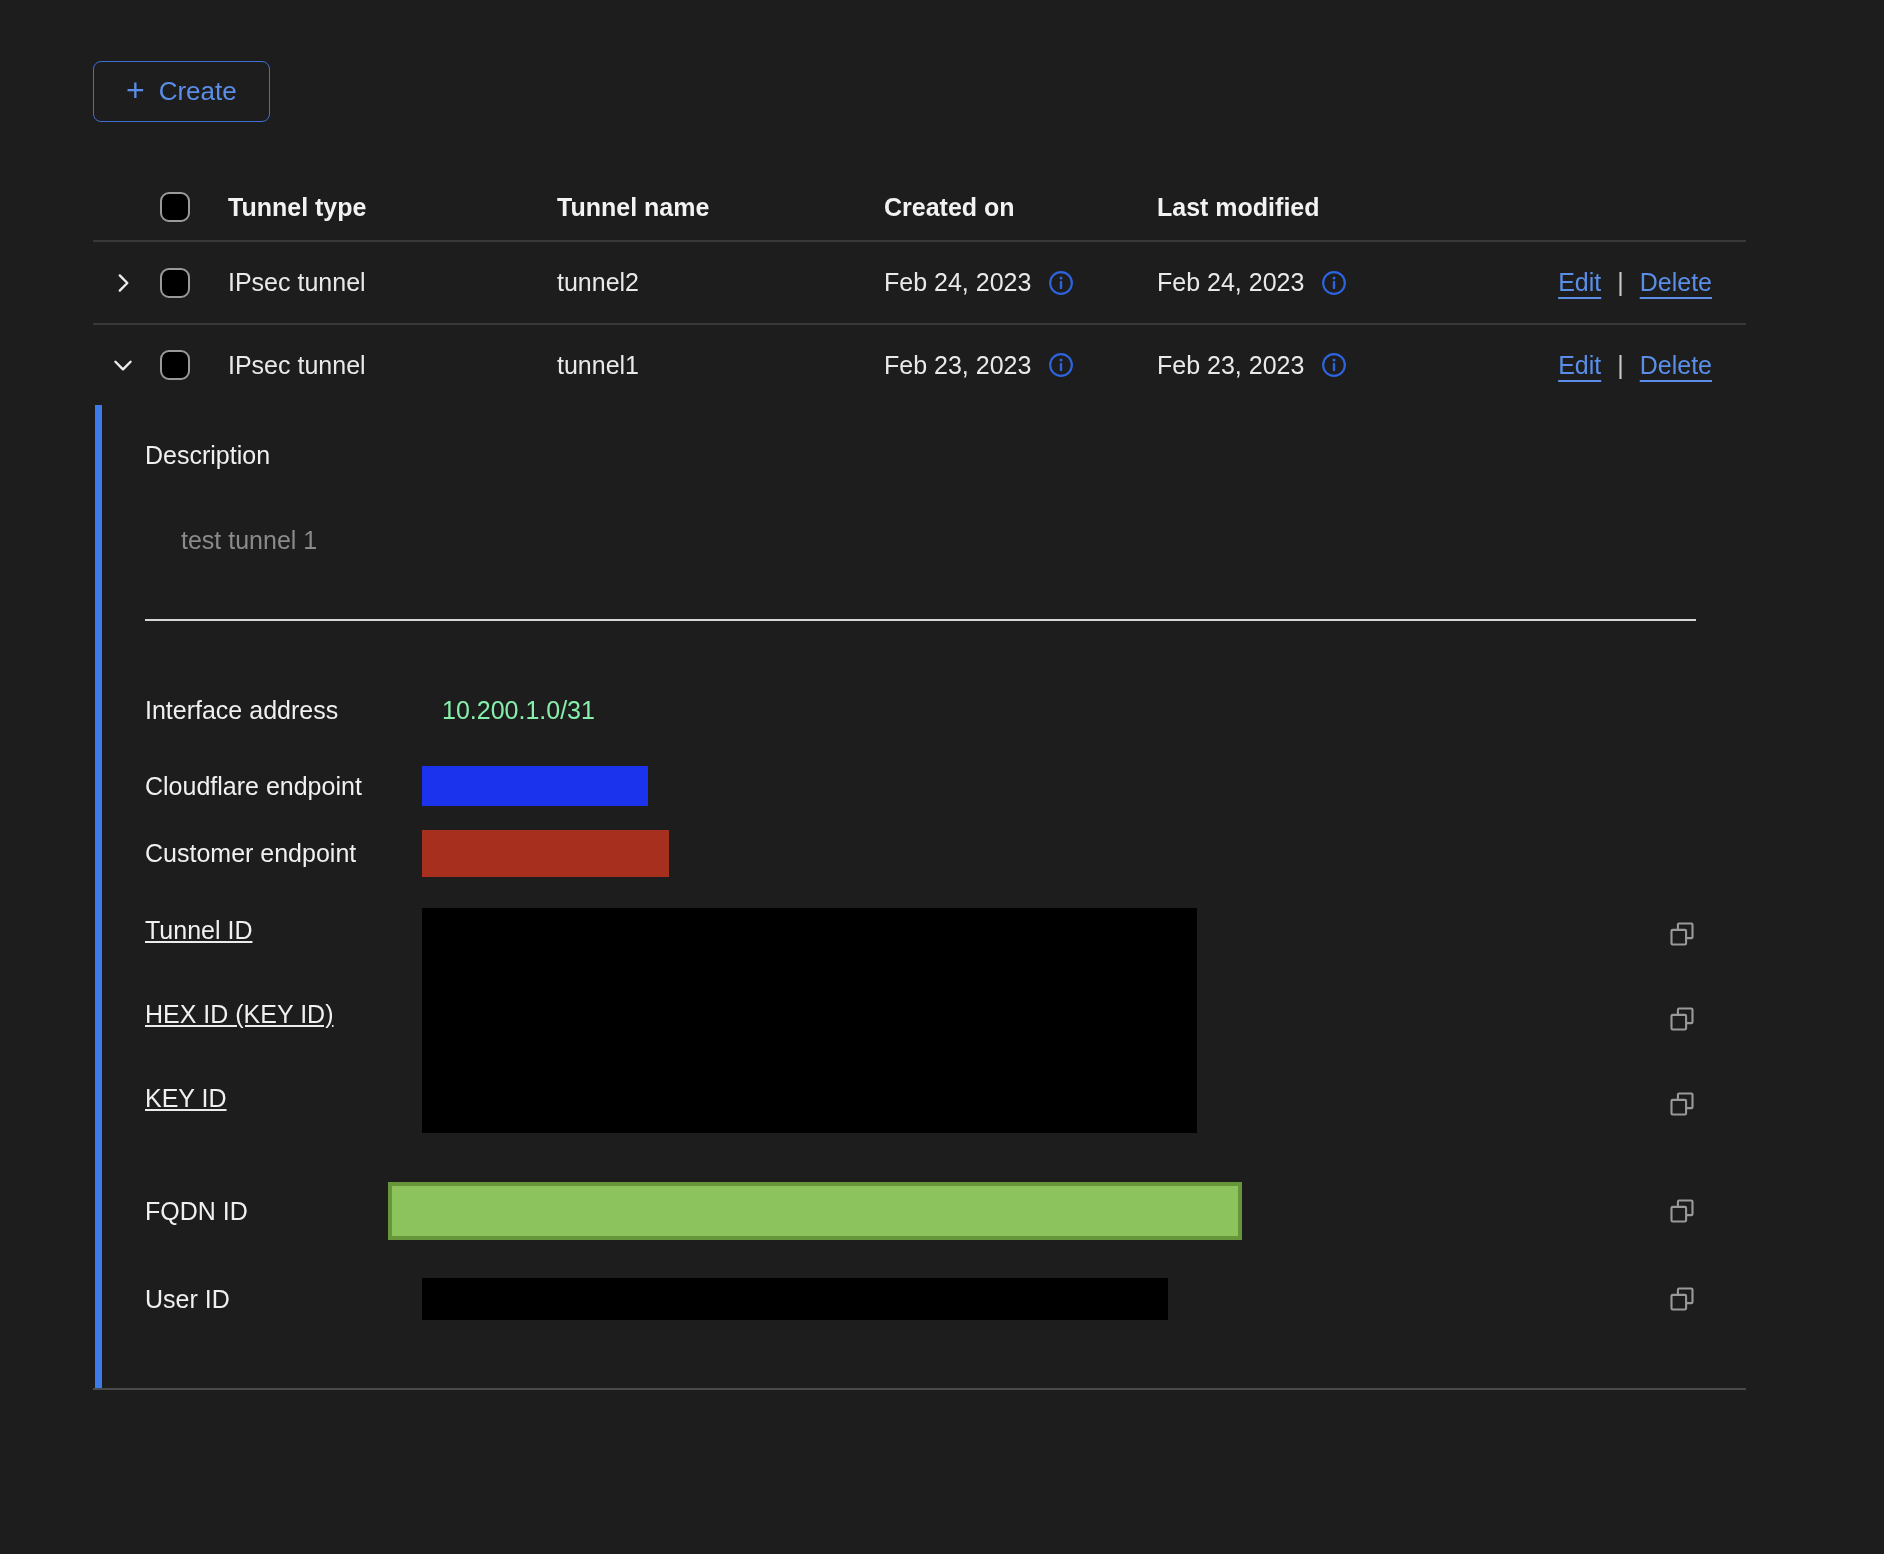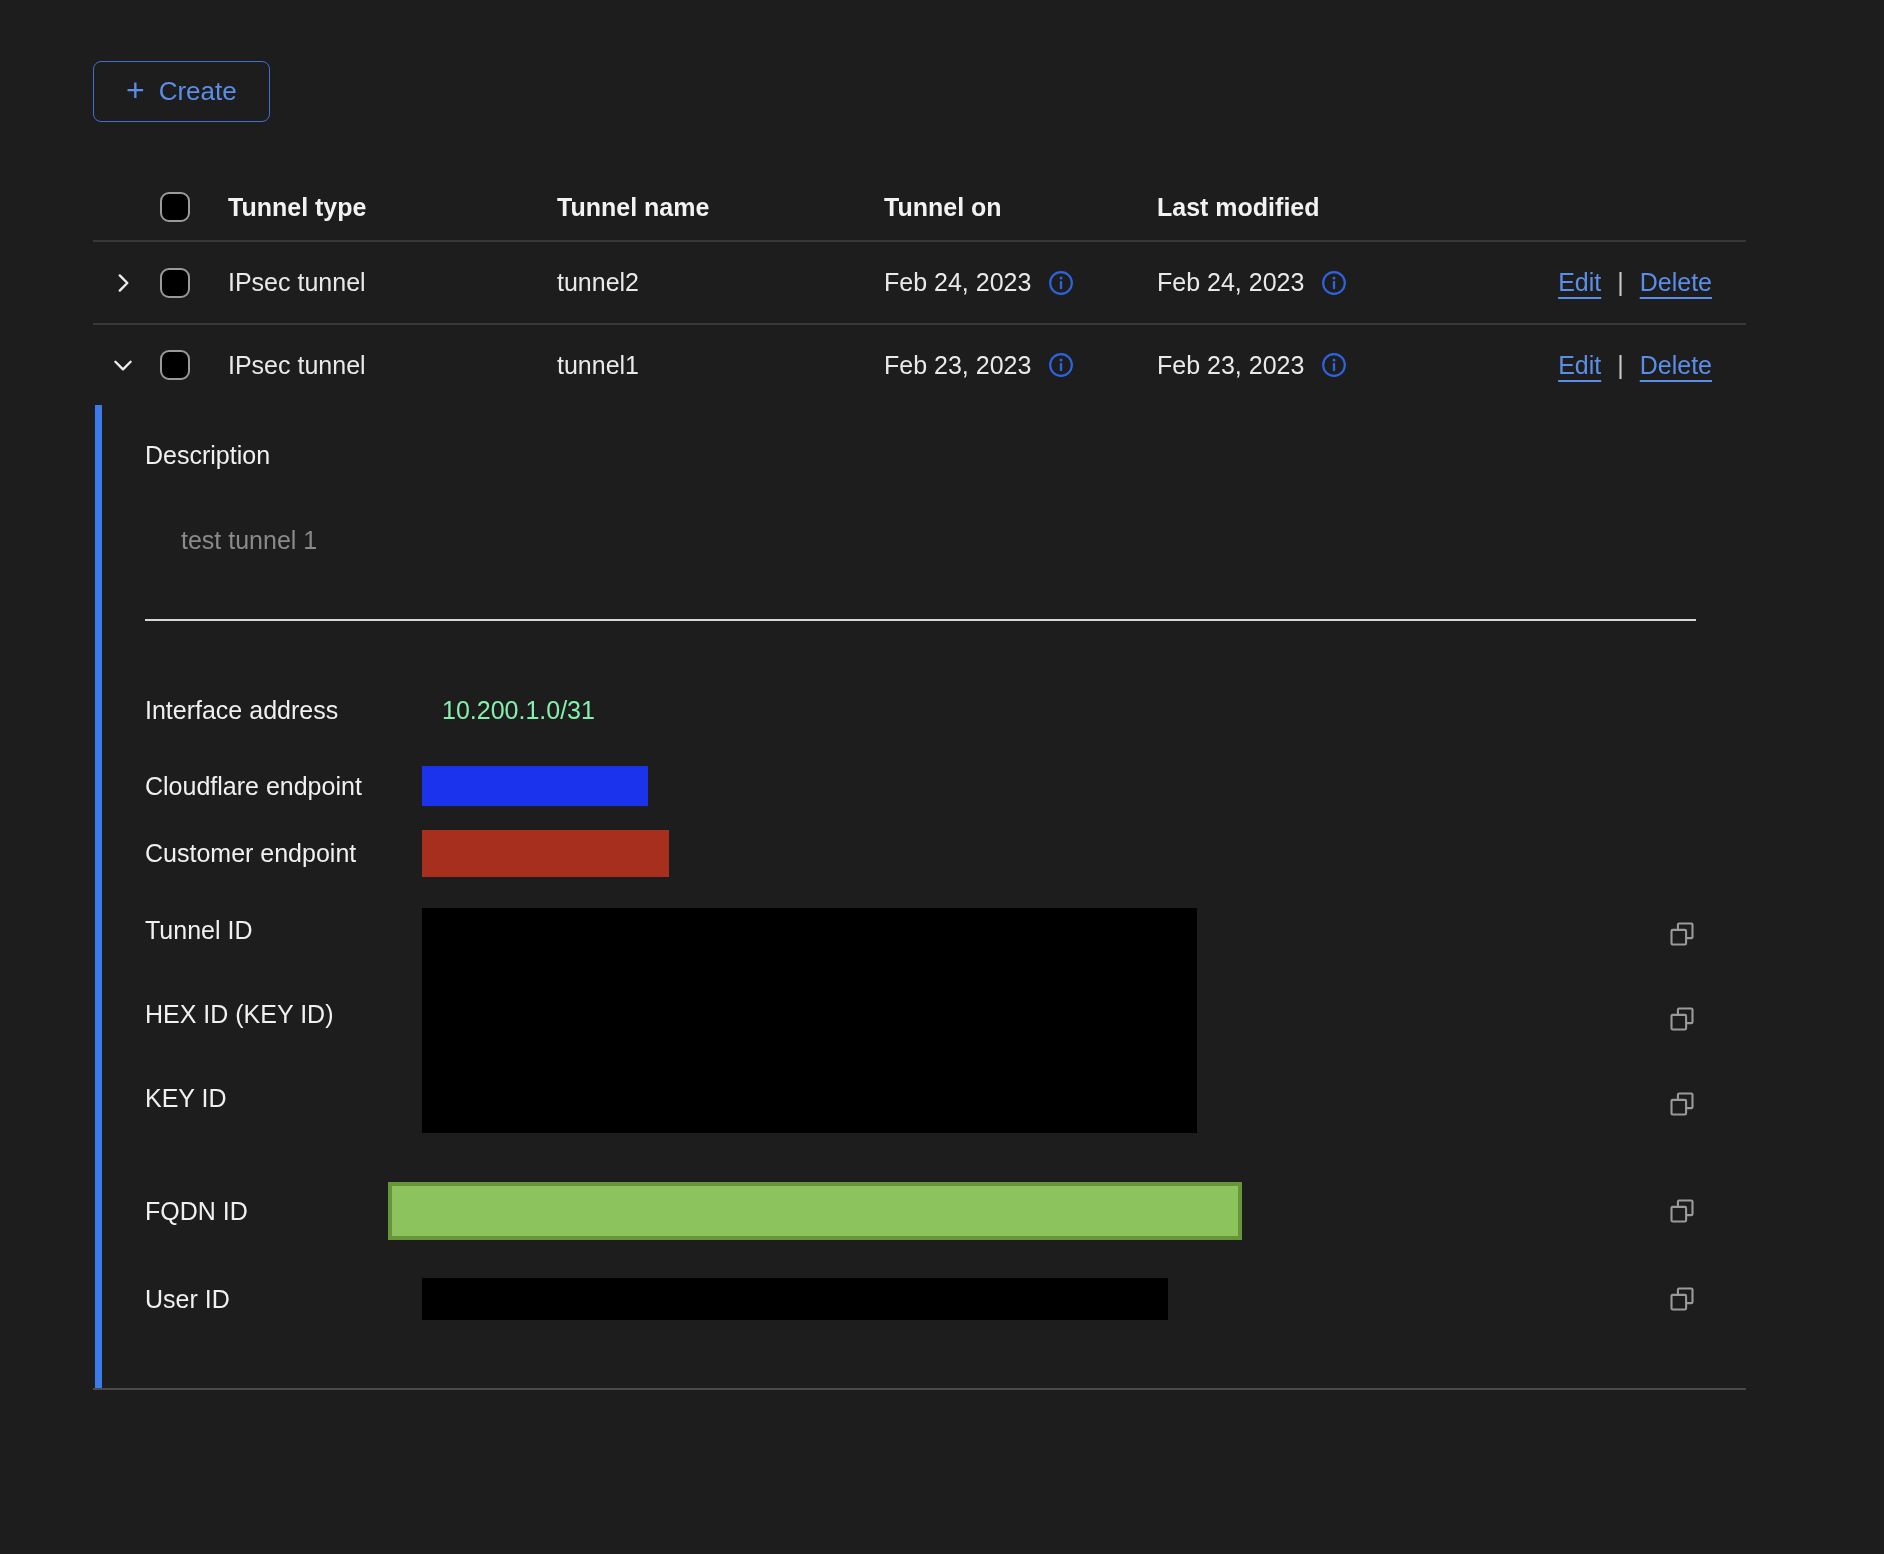--- a/index.html
+++ b/index.html
@@ -90,21 +90,21 @@
   .redact.red { width: 247px; height: 47px; background: var(--redaction-red, #a72f1e); }
   .redact.blue { width: 226px; height: 40px; background: var(--redaction-blue, #1c33ee); }
   .redact.black-lg { width: 775px; height: 225px; background: var(--redaction-black, #000); }
   .redact.green {
     width: 854px; height: 58px; margin-left: -42px;
     background: var(--redaction-green-fill, #8dc35c);
     border: 4px solid var(--redaction-green-border, #67953a);
   }
   .redact.black-sm { width: 746px; height: 42px; background: var(--redaction-black, #000); }
 
-  .group-labels { display: flex; flex-direction: column; padding-top: 8px; row-gap: 55px; width: 277px; flex: none; }
+  .group-labels { display: flex; flex-direction: column; padding-top: 8px; row-gap: 55px; width: 277px; flex: none; text-decoration: underline; }
   .group-labels .dlabel { width: auto; }
   .spacer { flex: 1; }
   .copy-col { display: flex; flex-direction: column; padding-top: 12px; row-gap: 57px; align-items: flex-end; }
 
   .table-bottom-divider { height: 2px; background: #4a4a4a; }
 </style>
 </head>
 <body>
 
 <div class="page">
@@ -117,21 +117,21 @@
 
     <div class="table">
 
       <div class="thead grid">
         <div class="cell chev"></div>
         <div class="cell cb">
             <span class="checkbox"></span>
           </div>
         <div class="cell">Tunnel type</div>
         <div class="cell">Tunnel name</div>
-        <div class="cell">Tunnel on</div>
+        <div class="cell">Created on</div>
         <div class="cell">Last modified</div>
         <div class="cell actions"></div>
       </div>
 
       <div class="trow r1 grid">
         <div class="cell chev">
           <span class="icon-btn">
             <svg width="26" height="26" viewBox="0 0 24 24">
                 <polyline points="9 5 16 12 9 19" fill="none" stroke="#ededed" stroke-width="2.2" stroke-linecap="round" stroke-linejoin="round"></polyline>
               </svg>

